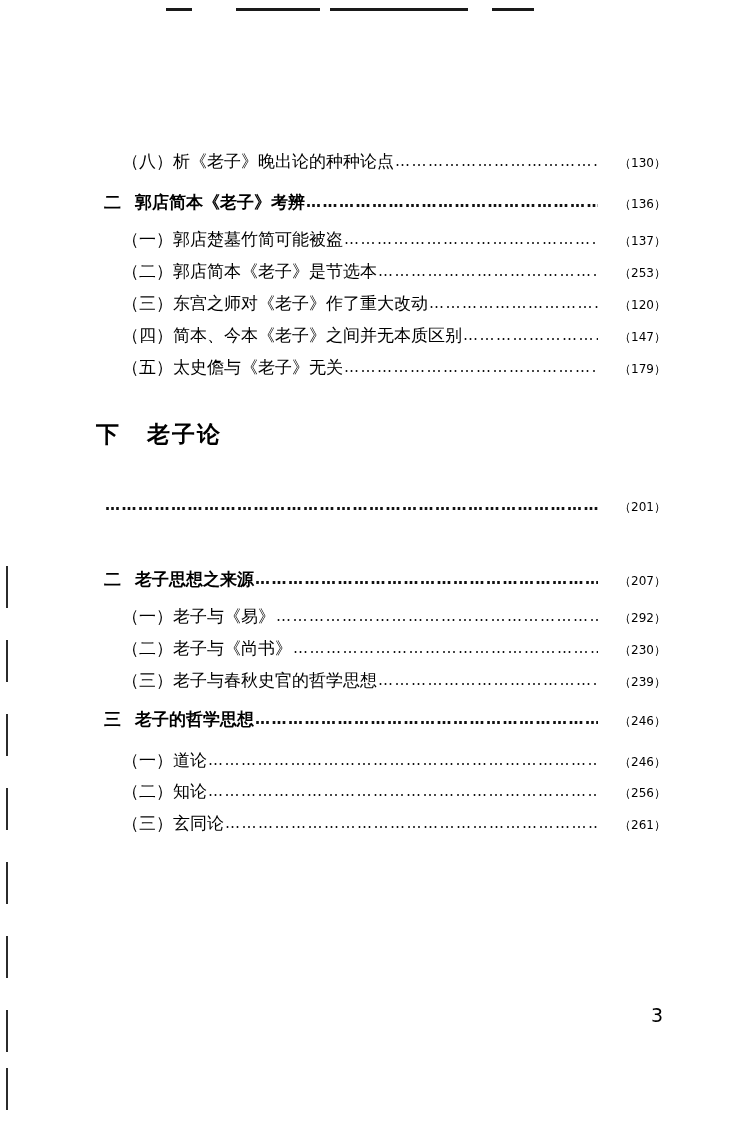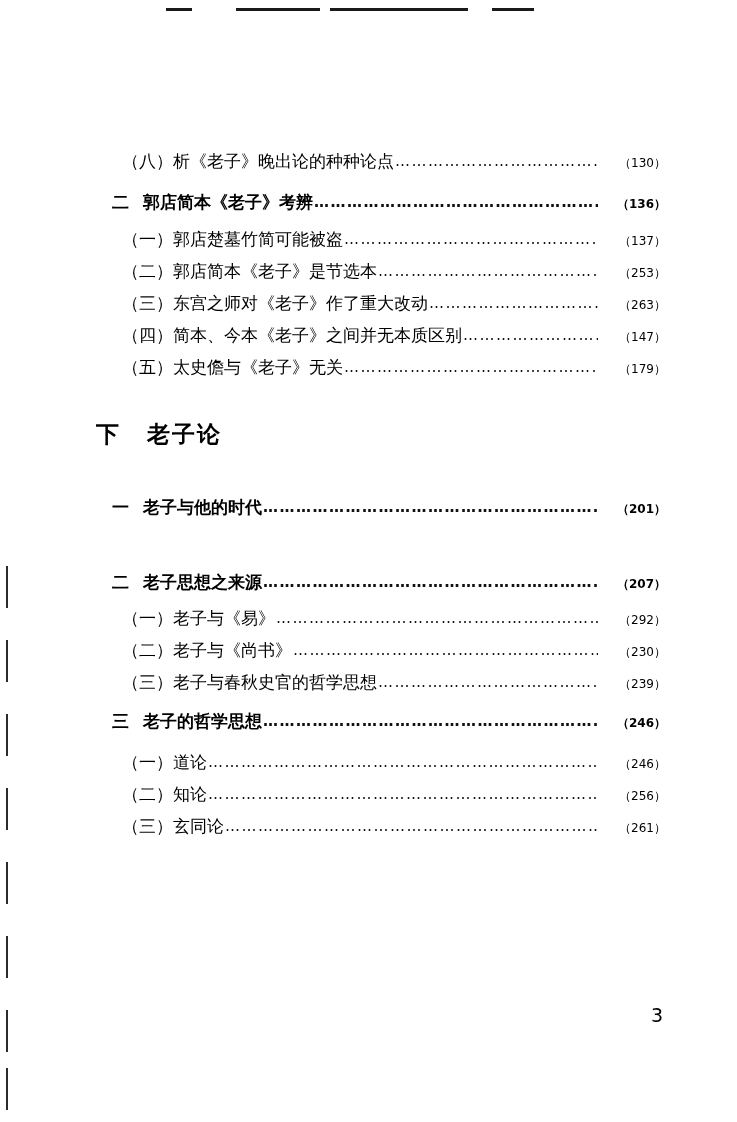--- a/index.html
+++ b/index.html
@@ -76,29 +76,29 @@
   }
   .toc-line .page-num {
     flex: 0 0 auto;
     text-align: right;
     min-width: 66px;
     font-size: 12px;
   }
 
   .level-1 {
     font-weight: bold;
-    margin-left: 16px;
+    margin-left: 8px;
     margin-top: 16px;
     margin-bottom: 14px;
   }
   .level-1 .label .num {
     margin-right: 14px;
   }
   .level-1 .page-num {
-    font-weight: bold;
+    font-weight: normal;
   }
   .level-2 {
     margin-left: 26px;
   }
 
   .gap-top { margin-top: 18px; }
 
   
   .part-heading {
     text-align: left;
@@ -160,41 +160,40 @@
 
     <div class="toc-line level-2">
       <span class="label">（二）郭店简本《老子》是节选本</span>
       <span class="dots">…………………………………………………………………………………………</span>
       <span class="page-num">（253）</span>
     </div>
 
     <div class="toc-line level-2">
       <span class="label">（三）东宫之师对《老子》作了重大改动</span>
       <span class="dots">…………………………………………………………………………………………</span>
-      <span class="page-num">（263）</span>
+      <span class="page-num">（120）</span>
     </div>
 
     <div class="toc-line level-2">
       <span class="label">（四）简本、今本《老子》之间并无本质区别</span>
       <span class="dots">…………………………………………………………………………………………</span>
       <span class="page-num">（147）</span>
     </div>
 
     <div class="toc-line level-2">
       <span class="label">（五）太史儋与《老子》无关</span>
       <span class="dots">…………………………………………………………………………………………</span>
       <span class="page-num">（179）</span>
     </div>
 
     <div class="part-heading">
       <span class="part-label">下</span><span>老子论</span>
     </div>
 
     <div class="toc-line level-1">
-      <span class="label"><span class="num">一</span><span>老子与他的时代</span></span>
       <span class="dots">…………………………………………………………………………………………</span>
       <span class="page-num">（201）</span>
     </div>
 
     <div class="spacer-md"></div>
 
     <div class="toc-line level-1">
       <span class="label"><span class="num">二</span><span>老子思想之来源</span></span>
       <span class="dots">…………………………………………………………………………………………</span>
       <span class="page-num">（207）</span>

